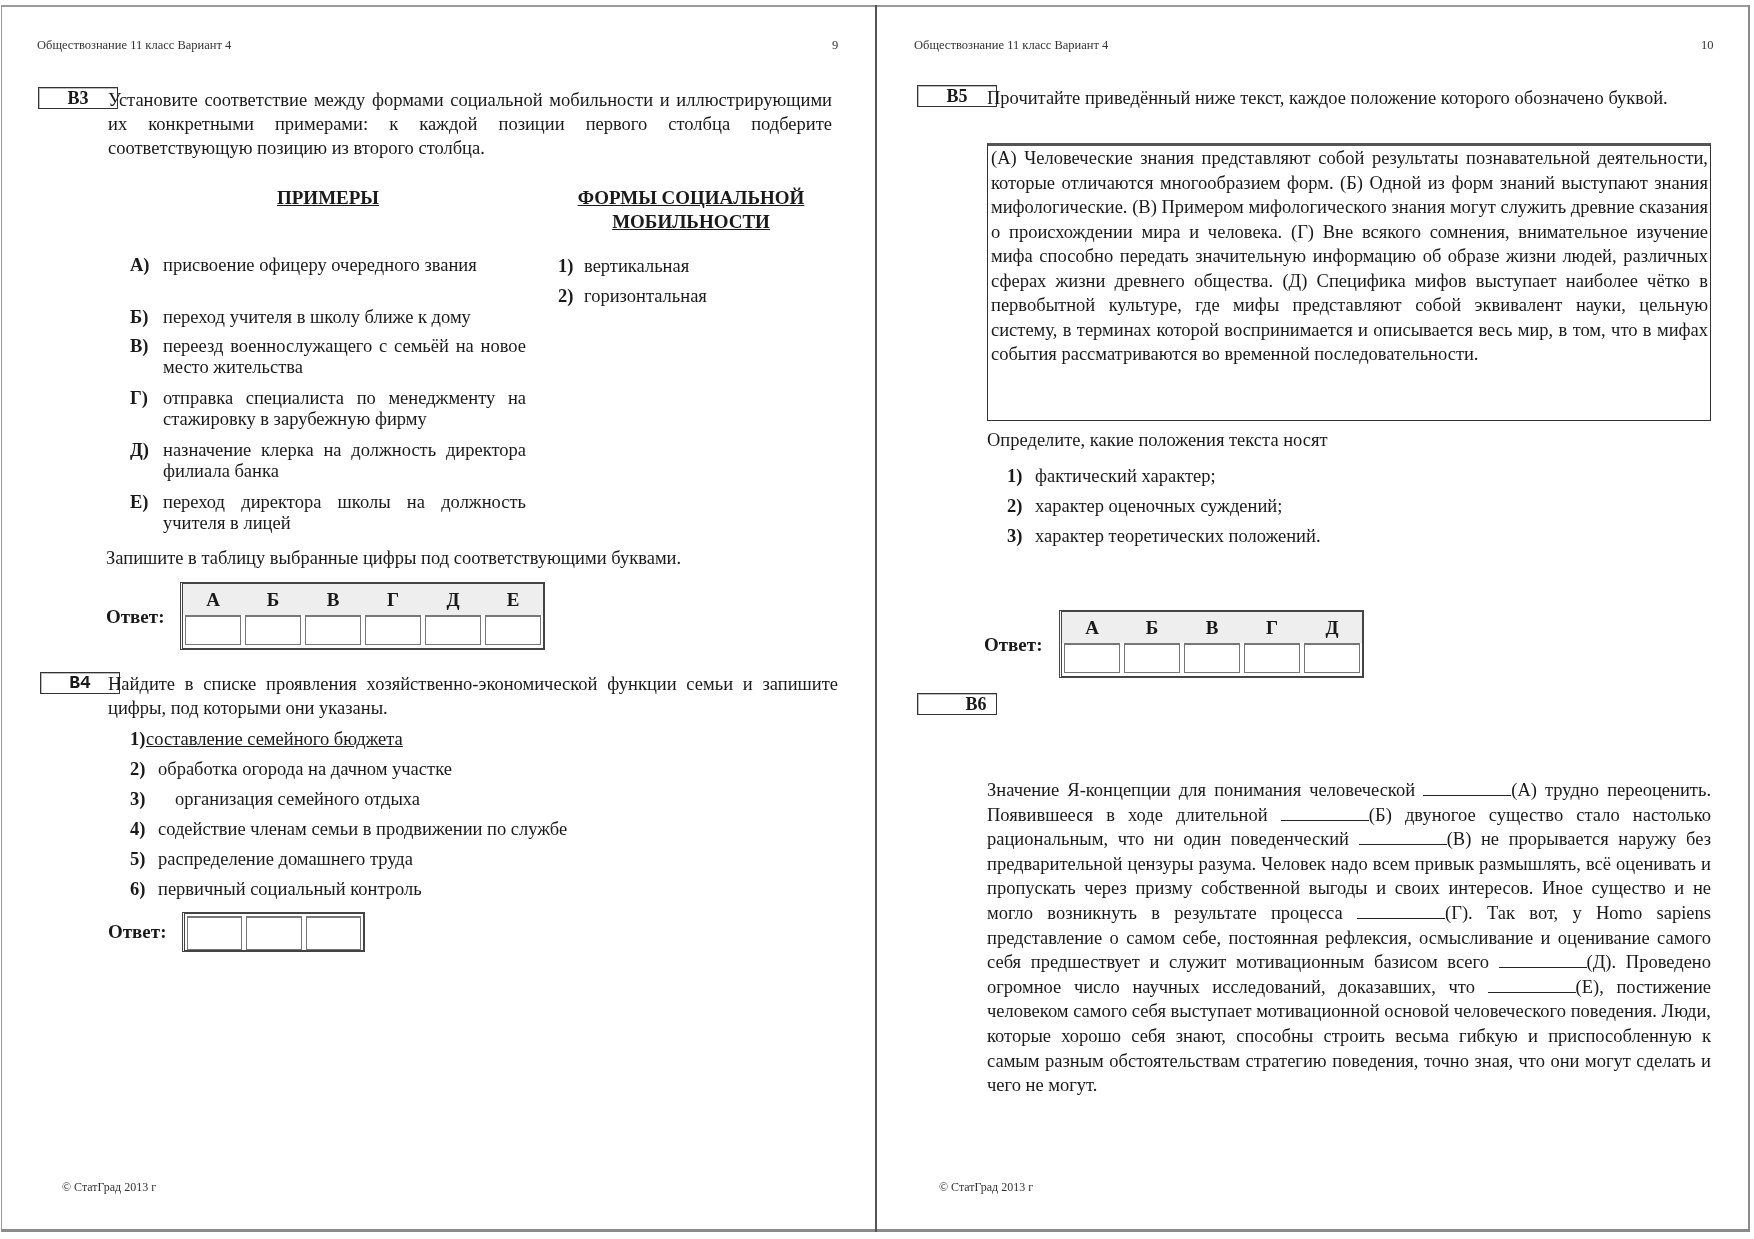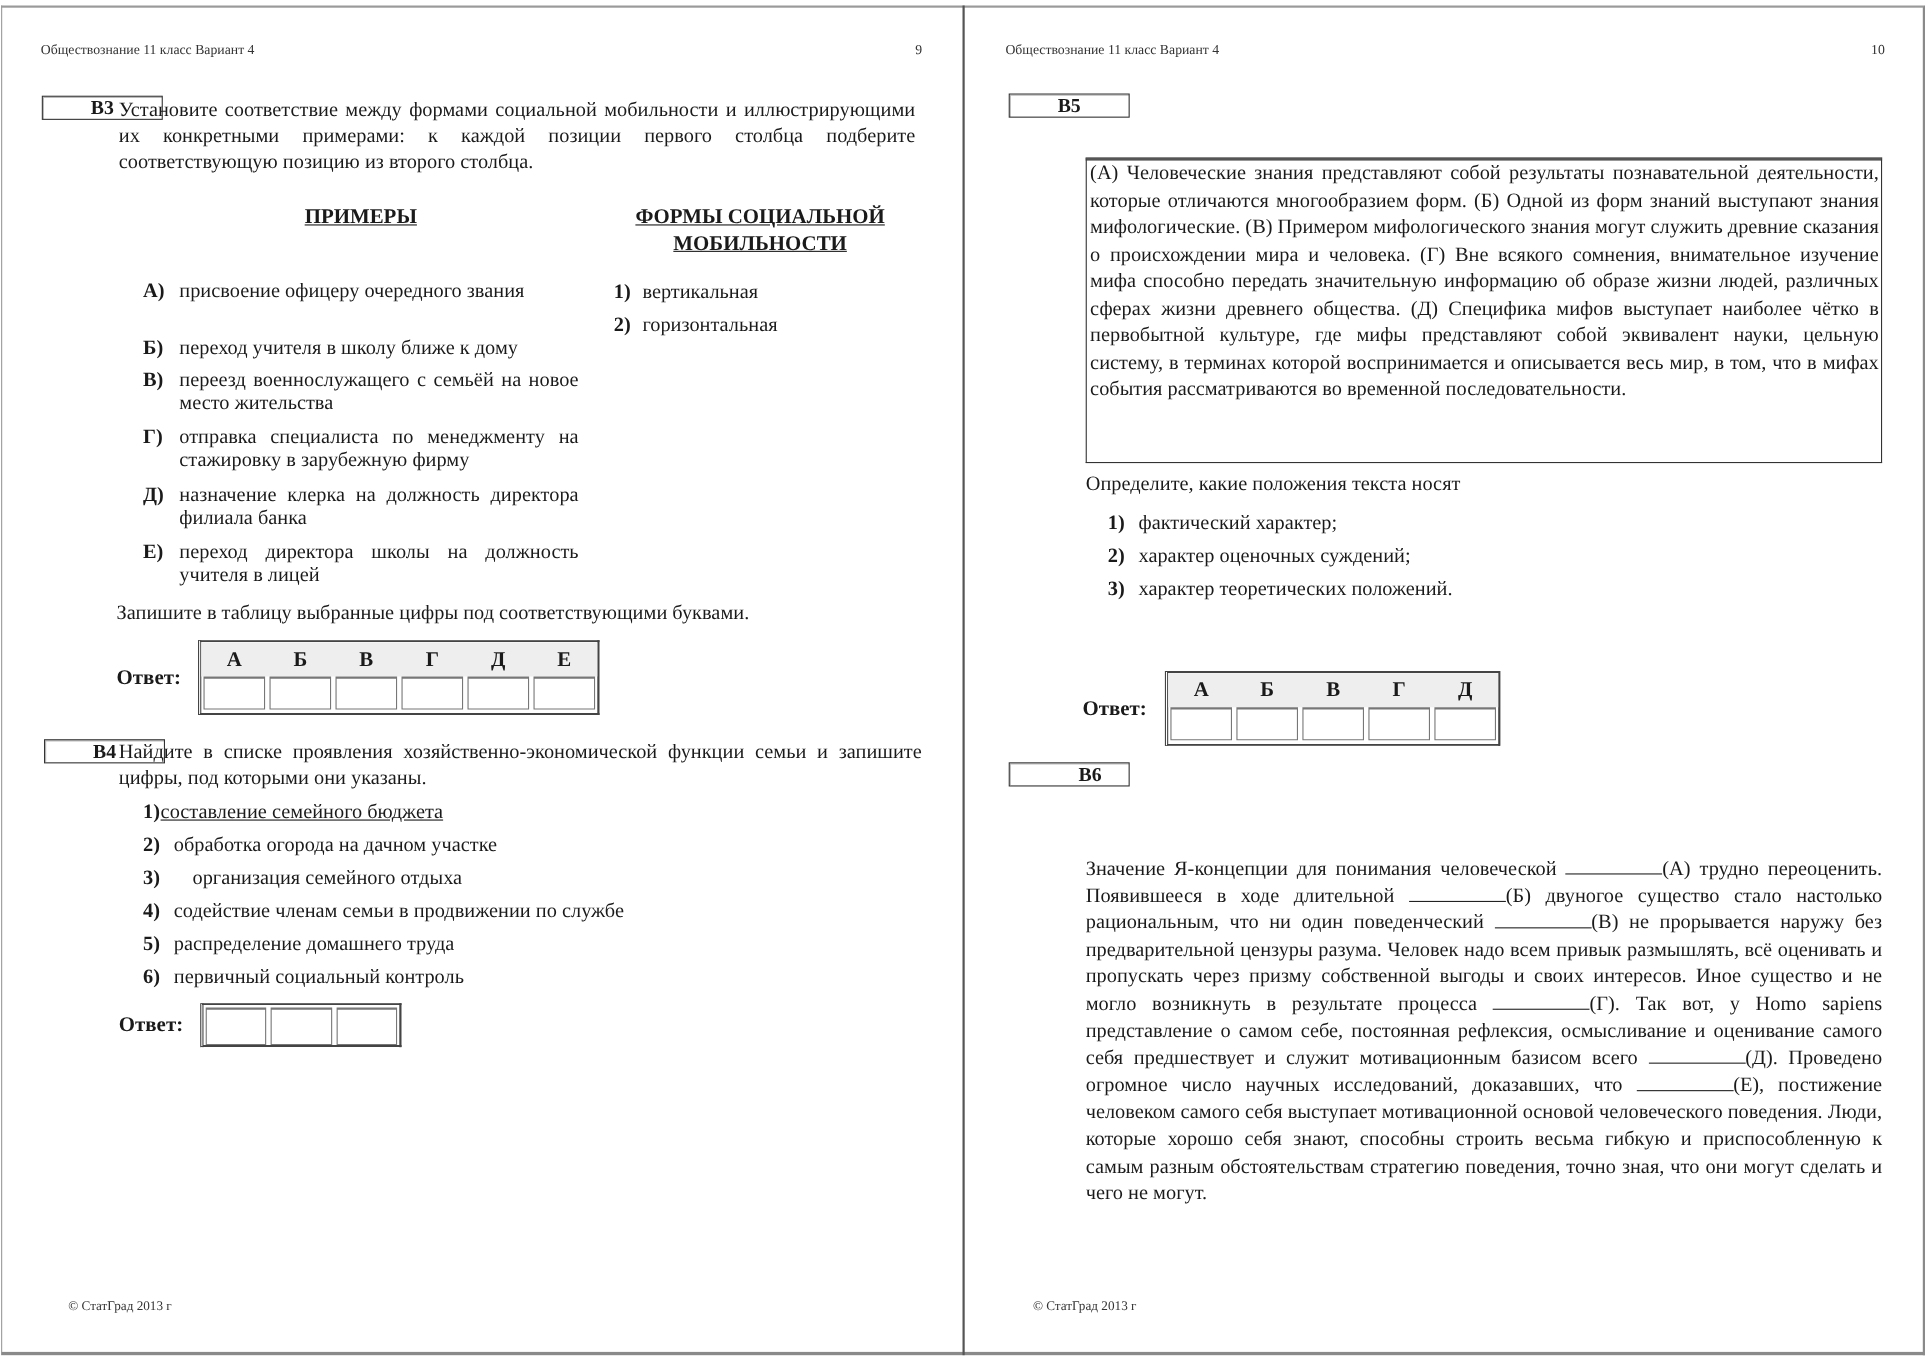--- a/index.html
+++ b/index.html
@@ -15,21 +15,21 @@
   .divider { position:absolute; left:875px; top:5px; width:2px; height:1227px; background:#555; }
   .page { position:absolute; top:0; height:1239px; }
   .page.left { left:0; width:875px; }
   .page.right { left:877px; width:877px; }
 
   .hdr { position:absolute; top:38px; font-size:12.5px; color:#333; }
   .hdr-num { position:absolute; top:38px; font-size:12.5px; color:#333; }
   .footer { position:absolute; top:1180px; font-size:12px; color:#333; }
 
   .qlabel {
-    position:absolute; width:110px; height:22px; border:1px solid #333; box-sizing:border-box;
+    position:absolute; width:80px; height:22px; border:1px solid #333; box-sizing:border-box;
     font-weight:bold; font-size:18px; text-align:center; line-height:20px;
     box-shadow: inset 1px 1px 0 #bbb;
   }
   .para { position:absolute; font-size:18.5px; line-height:24px; text-align:justify; }
   .para.last-justify { text-align-last:justify; }
 
   .colhead { position:absolute; font-size:19px; font-weight:bold; text-decoration:underline; text-align:center; line-height:24px; }
 
   .item { position:absolute; font-size:18.5px; line-height:21px; }
   .item .lbl { position:absolute; left:0; top:0; font-weight:bold; }
@@ -119,21 +119,21 @@
     <div class="ans-cells">
       <div></div>
       <div></div>
       <div></div>
       <div></div>
       <div></div>
       <div></div>
     </div>
   </div>
 
-  <div class="qlabel" style="left:40px; top:672px;">B4</div>
+  <div class="qlabel" style="left:40px; top:672px;font-family:Liberation Mono, monospace;">B4</div>
   <div class="para" style="left:108px; top:672px; width:730px; text-align-last:left;">Найдите в списке проявления хозяйственно-экономической функции семьи и запишите цифры, под которыми они указаны.</div>
 
   <div class="item" style="left:130px; top:729px; width:600px;">
     <span class="lbl">1)</span>
     <span class="txt" style="left:16px; white-space:nowrap;text-decoration:underline;">составление семейного бюджета</span>
   </div>
   <div class="item" style="left:130px; top:759px; width:600px;">
     <span class="lbl">2)</span>
     <span class="txt" style="left:28px; white-space:nowrap;">обработка огорода на дачном участке</span>
   </div>
@@ -164,20 +164,21 @@
   </div>
 
   <div class="footer" style="left:62px;">© СтатГрад 2013 г</div>
 </div>
 
 <div class="page right">
   <div class="hdr" style="left:37px;">Обществознание 11 класс  Вариант 4</div>
   <div class="hdr-num" style="left:824px;">10</div>
 
   <div class="qlabel" style="left:40px; top:85px;">B5</div>
+  <div class="para" style="left:110px; top:86px; width:724px; text-align-last:left;">Прочитайте приведённый ниже текст, каждое положение которого обозначено буквой.</div>
 
   <div class="textbox" style="left:110px; top:143px; width:724px; height:278px;">(А) Человеческие знания представляют собой результаты познавательной деятельности, которые отличаются многообразием форм. (Б) Одной из форм знаний выступают знания мифологические. (В) Примером мифологического знания могут служить древние сказания о происхождении мира и человека. (Г) Вне всякого сомнения, внимательное изучение мифа способно передать значительную информацию об образе жизни людей, различных сферах жизни древнего общества. (Д) Специфика мифов выступает наиболее чётко в первобытной культуре, где мифы представляют собой эквивалент науки, цельную систему, в терминах которой воспринимается и описывается весь мир, в том, что в мифах события рассматриваются во временной последовательности.</div>
 
   <div class="para" style="left:110px; top:428px; width:724px; text-align:left;">Определите, какие положения текста носят</div>
 
   <div class="item" style="left:130px; top:466px; width:500px;">
     <span class="lbl">1)</span>
     <span class="txt" style="left:28px; white-space:nowrap;">фактический характер;</span>
   </div>
   <div class="item" style="left:130px; top:496px; width:500px;">

